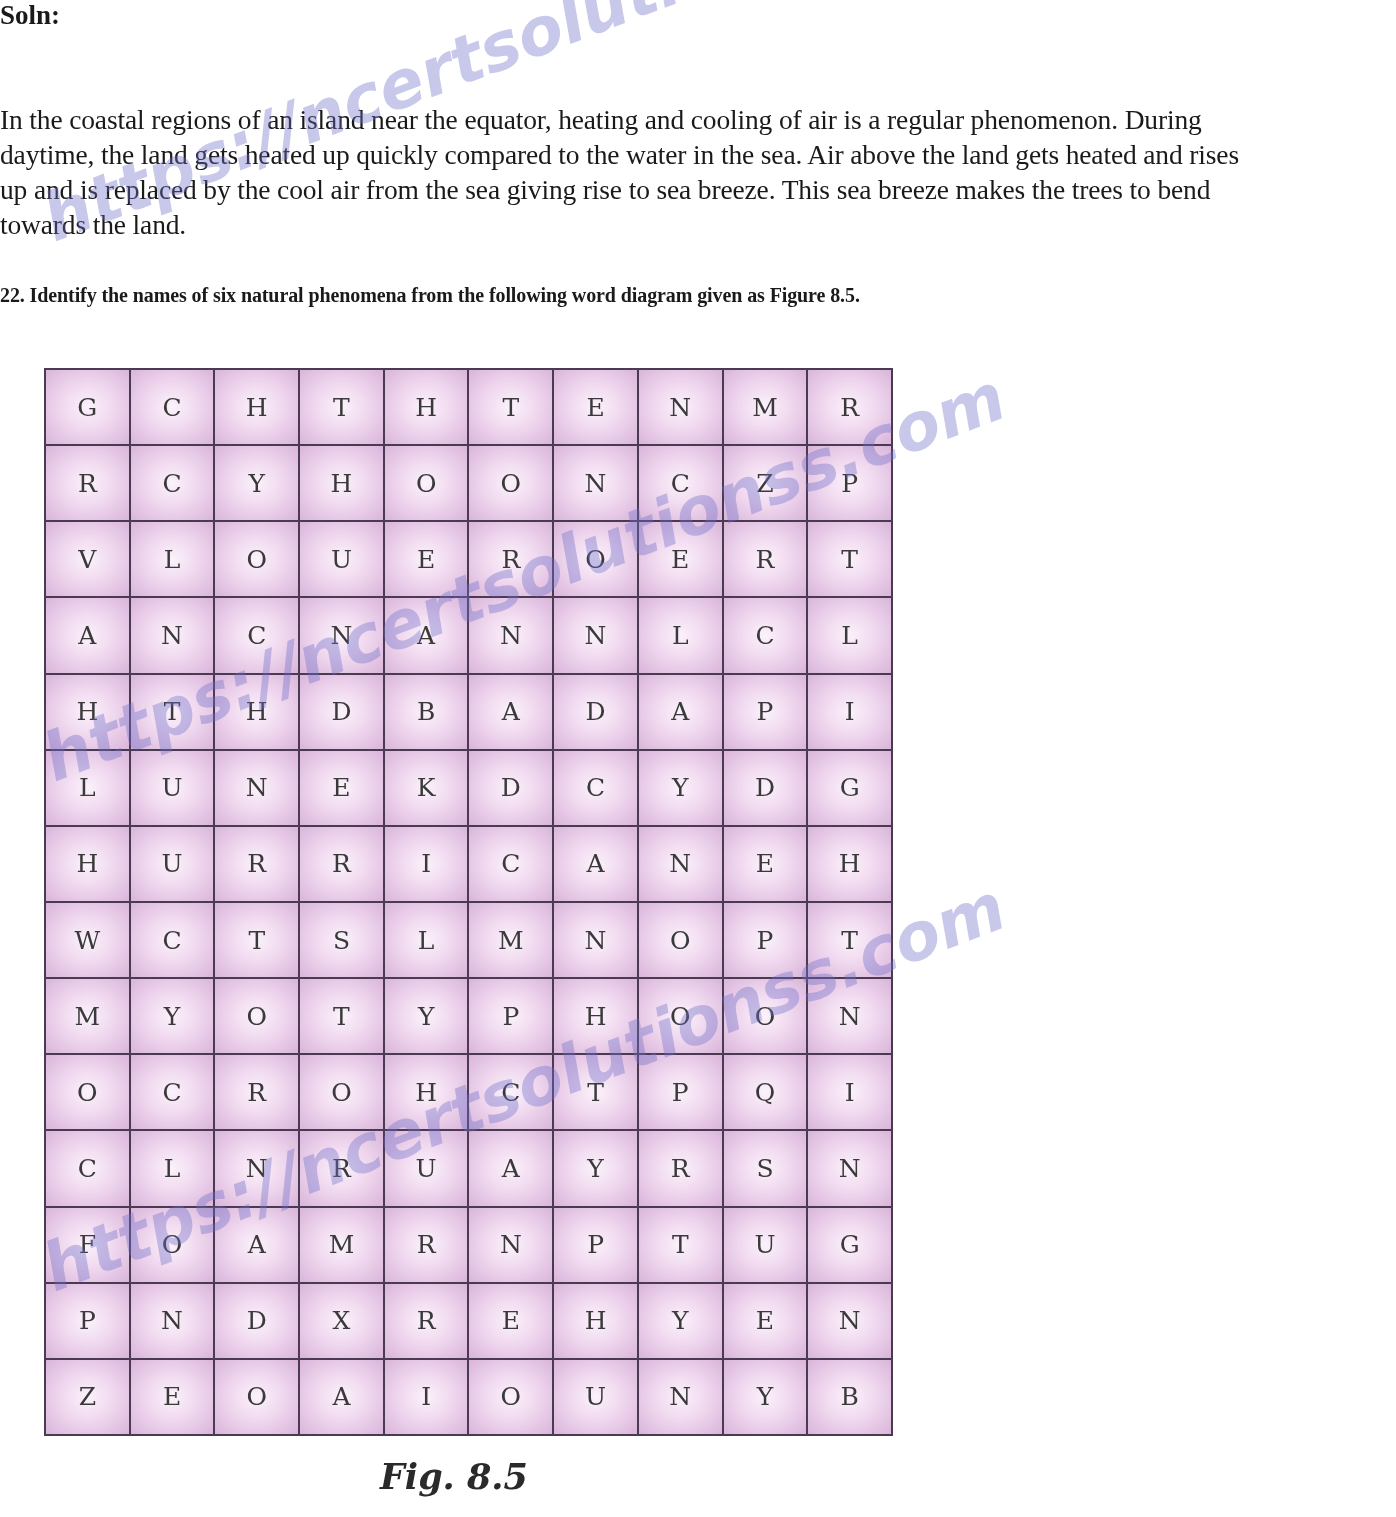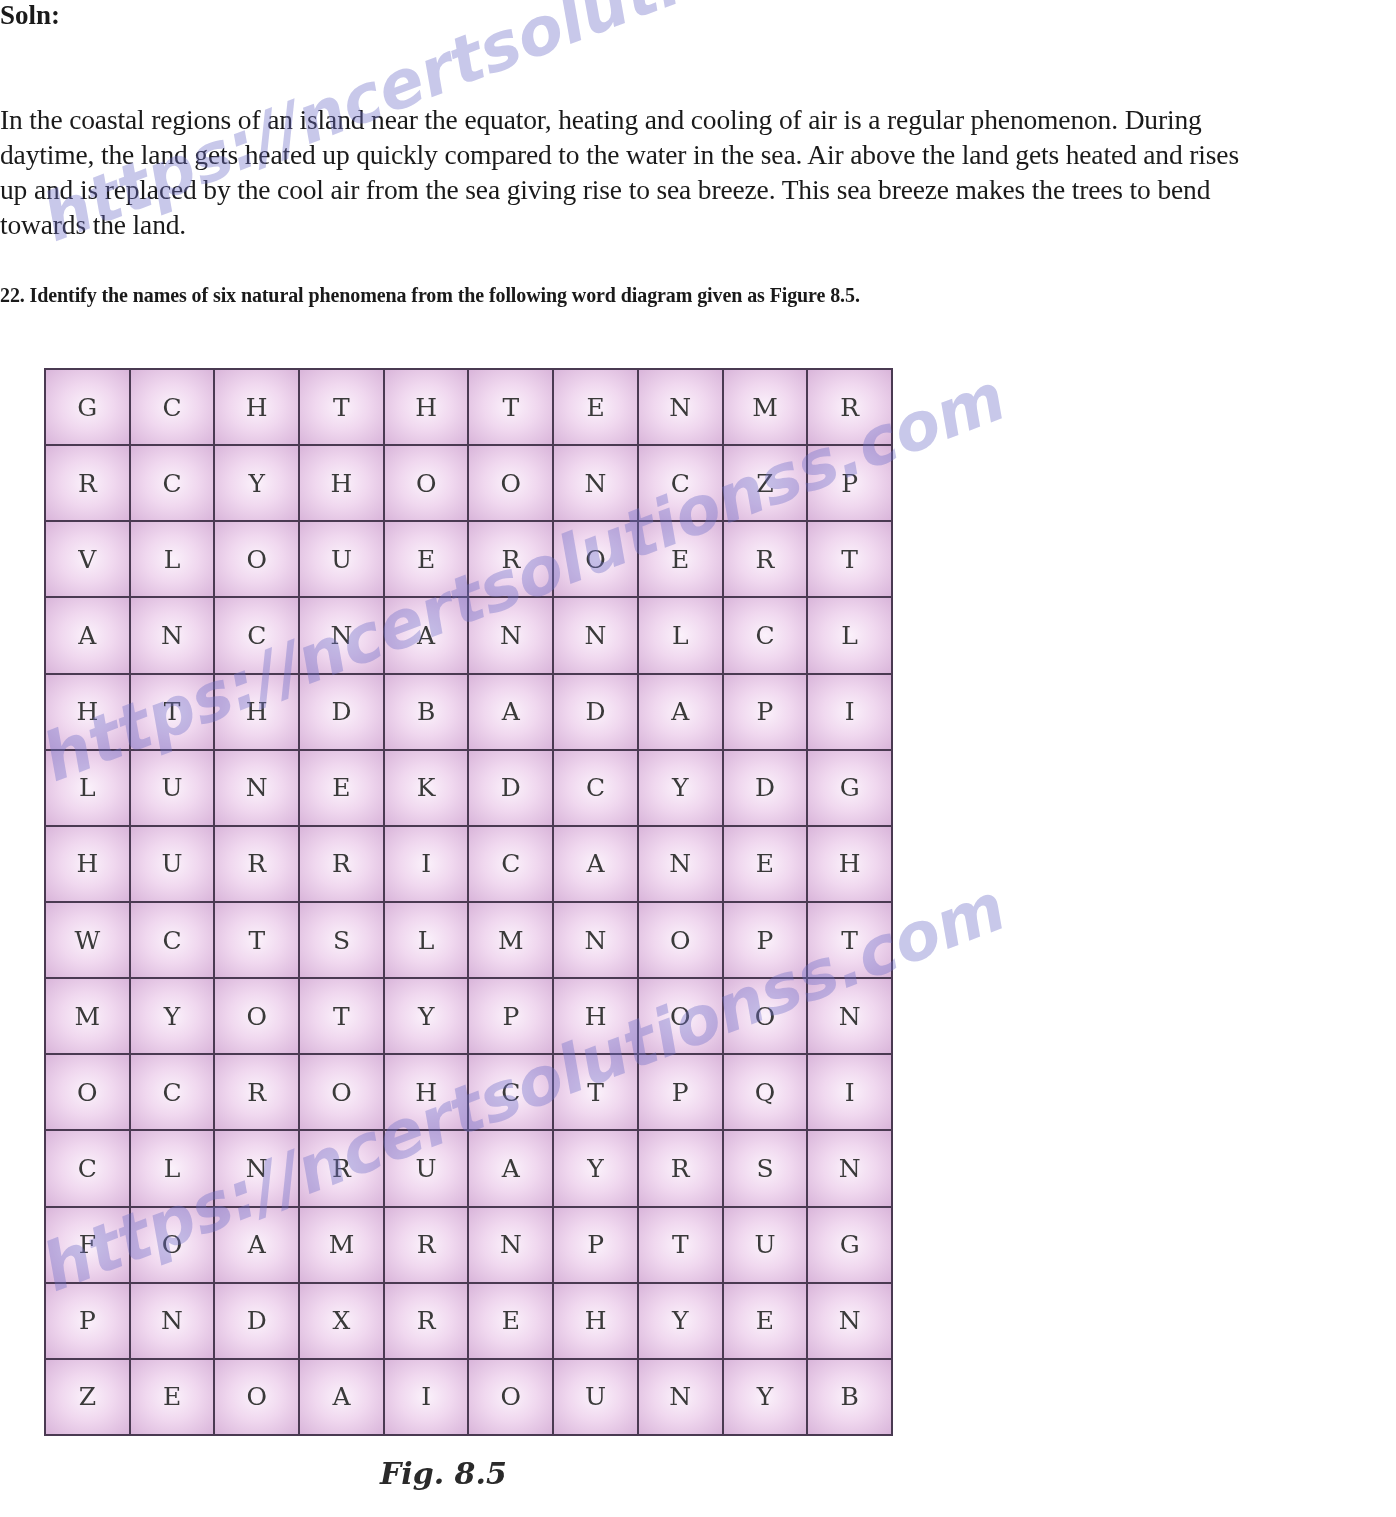--- a/index.html
+++ b/index.html
@@ -16,21 +16,21 @@
     display: grid; grid-template-columns: repeat(10, 1fr); grid-template-rows: repeat(14, 1fr);
     border: 2px solid #4a3a52; box-sizing: border-box; background: #4a3a52; gap: 2px;
   }
   .cell {
     background: radial-gradient(ellipse at center, #fbf2fb 0%, #f0d8ef 45%, #d9b5da 100%);
     display: flex; align-items: center; justify-content: center;
     font-family: "DejaVu Serif", "Liberation Serif", serif; font-size: 25px; color: #3a3a3a;
   }
   .caption {
     position: absolute; left: 380px; top: 1456px; font-family: "DejaVu Serif", serif;
-    font-style: italic; font-weight: bold; font-size: 30px; color: #2a2a2a;
+    font-style: italic; font-weight: bold; font-size: 35px; color: #2a2a2a;
   }
   .wm {
     position: absolute; font-family: "DejaVu Sans", sans-serif; font-weight: bold; font-style: italic;
     font-size: 66px; color: rgba(110, 110, 200, 0.38); white-space: nowrap;
     transform-origin: left bottom; pointer-events: none;
   }
 </style>
 </head>
 <body>
 

